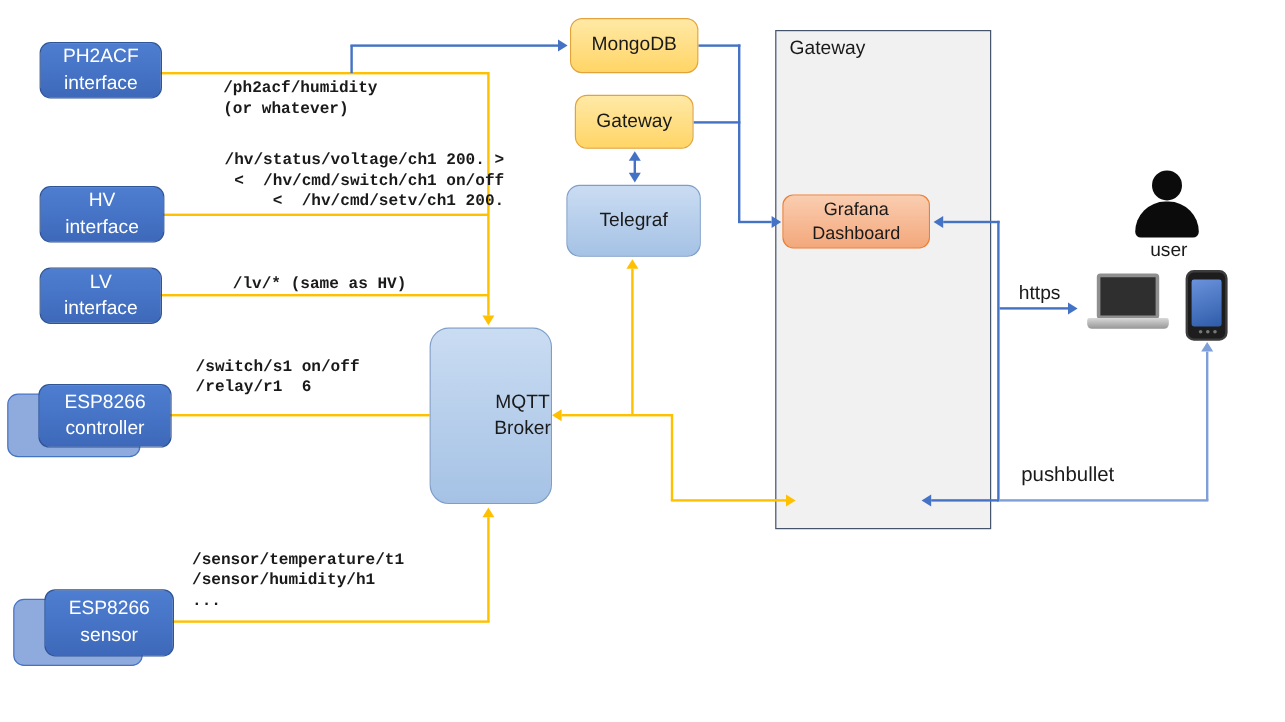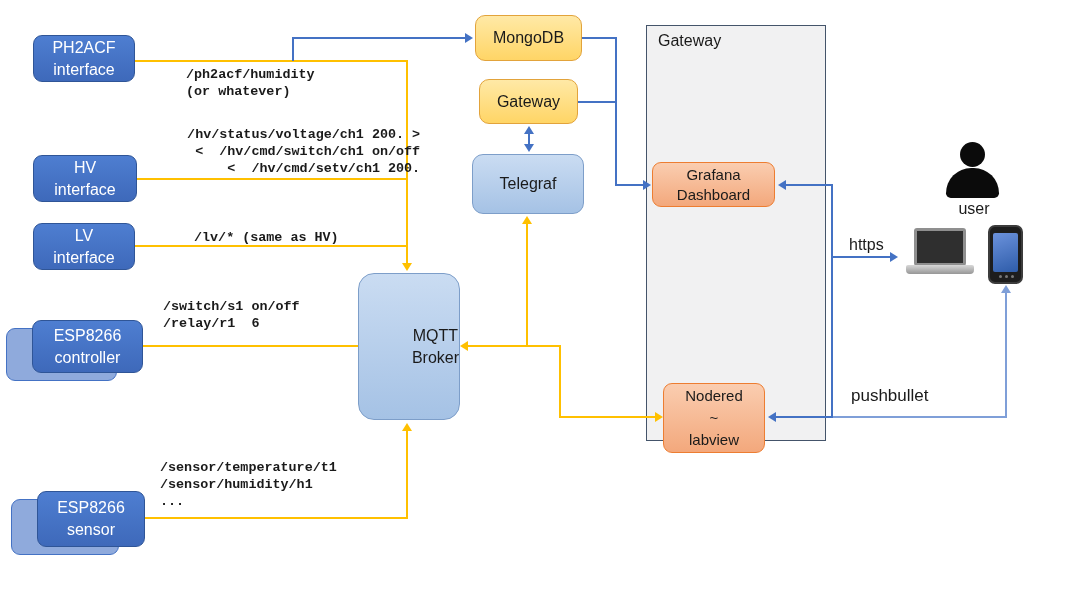--- a/index.html
+++ b/index.html
@@ -185,25 +185,20 @@
 
   <div class="box lightblue-node" style="left:472px; top:154px; width:112px; height:60px;">
     <span>Telegraf</span>
   </div>
 
   <div class="box orange-node" style="left:652px; top:162px; width:123px; height:45px;">
     <span>Grafana
 Dashboard</span>
   </div>
 
-  <div class="box orange-node" style="left:663px; top:383px; width:102px; height:70px; line-height:22px;">
-    <span>Nodered
-~
-labview</span>
-  </div>
 
   <div class="note" style="left:186px; top:66px;">/ph2acf/humidity
 (or whatever)</div>
   <div class="note" style="left:163px; top:126px;text-align:right;">   /hv/status/voltage/ch1 200. &gt;
 &lt;  /hv/cmd/switch/ch1 on/off
 &lt;  /hv/cmd/setv/ch1 200.</div>
   <div class="note" style="left:194px; top:229px;">/lv/* (same as HV)</div>
   <div class="note" style="left:163px; top:298px;">/switch/s1 on/off
 /relay/r1  6</div>
   <div class="note" style="left:160px; top:459px;">/sensor/temperature/t1

